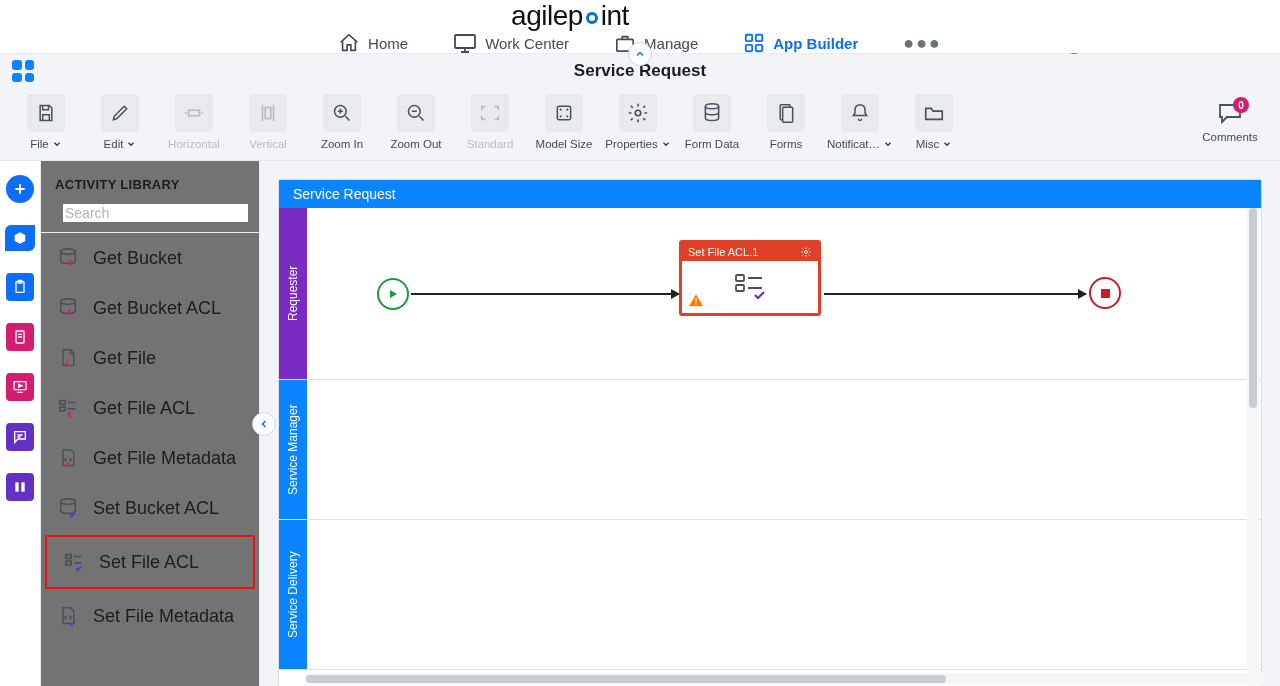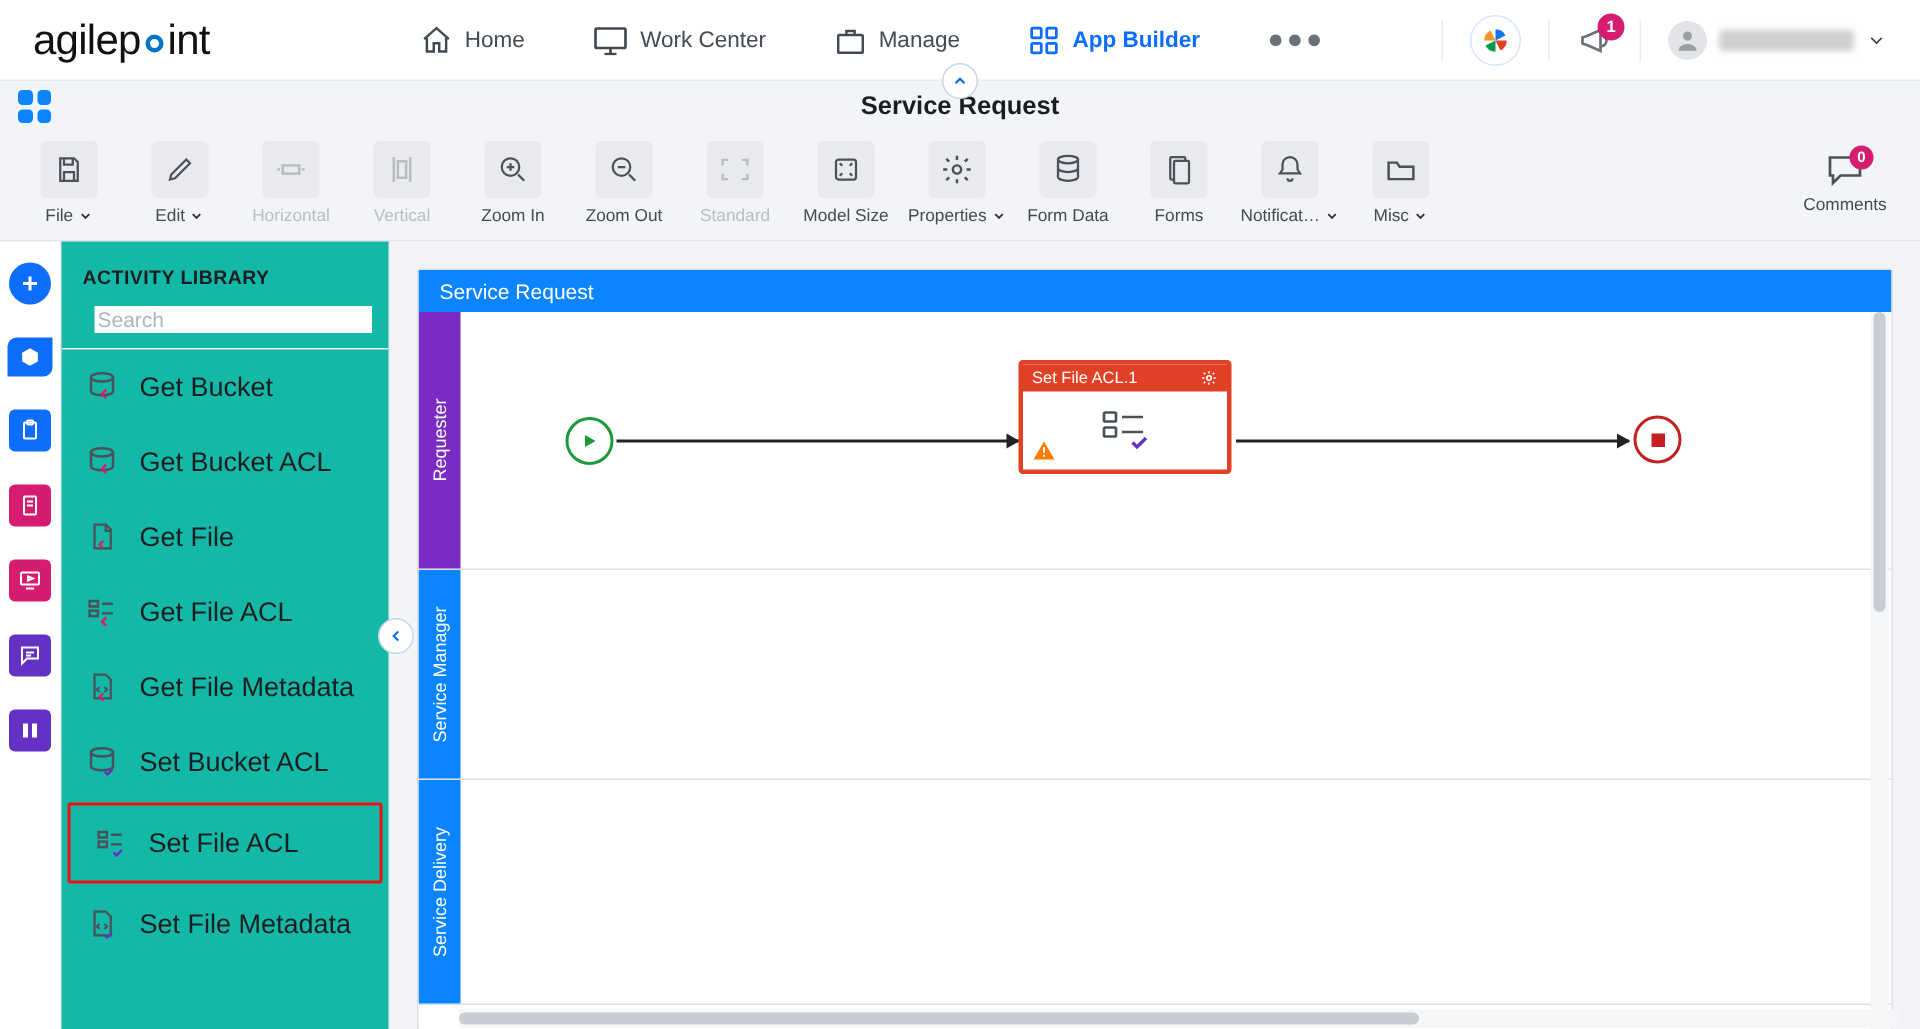--- a/index.html
+++ b/index.html
@@ -13,21 +13,21 @@
     --magenta:#d61c6e;
     --purple:#7a2bc4;
     --brand-blue:#0474c9;
     --red:#c42023;
     --orange:#f0962c;
   }
   *{box-sizing:border-box;font-family:"Segoe UI",Arial,sans-serif}
   html,body{margin:0;padding:0;height:100%;width:100%;}
   body{background:#fdfdfd;color:#111;overflow:hidden}
   
-  .topnav{height:54px;display:flex;align-items:center;padding:0 22px;border-bottom:1px solid var(--gray-200);background:#fff;}
+  .topnav{height:54px;display:flex;align-items:center;padding:0 22px;border-bottom:1px solid var(--gray-200);background:#fff;flex-direction:column;}
   .logo{display:flex;align-items:center;gap:2px;font-size:28px;font-weight:400;letter-spacing:-0.5px;color:#111;margin-right:140px;font-family:Arial,sans-serif}
   .logo .thin{font-weight:300}
   .logo .dot{display:inline-block;width:12px;height:12px;border-radius:50%;border:3px solid var(--brand-blue);margin:0 1px;position:relative;top:2px}
   .nav-items{display:flex;align-items:center;gap:45px}
   .nav-item{display:flex;align-items:center;gap:8px;color:var(--gray-700);font-size:15px;cursor:pointer}
   .nav-item.active{color:var(--primary-blue);font-weight:600}
   .nav-item svg{flex:none}
   .nav-more{display:flex;align-items:center;gap:6px;color:var(--gray-600);font-size:18px;letter-spacing:2px;cursor:pointer}
   .nav-right{margin-left:auto;display:flex;align-items:center;gap:18px}
   .nav-sep{width:1px;height:28px;background:var(--gray-200)}
@@ -48,21 +48,21 @@
   .ribbon-icon{width:38px;height:38px;background:#e8eaee;border-radius:4px;display:flex;align-items:center;justify-content:center;color:#4b5158}
   .ribbon-btn.disabled .ribbon-icon{color:#b9bdc2}
   .ribbon-btn.disabled .ribbon-label{color:#b9bdc2}
   .ribbon-label{font-size:11.5px;color:var(--gray-700);display:flex;align-items:center;gap:3px;white-space:nowrap}
   .ribbon-spacer{flex:1}
   .comments-badge{position:absolute;top:-4px;right:-6px;min-width:16px;height:16px;border-radius:8px;background:var(--magenta);color:#fff;font-size:10px;display:flex;align-items:center;justify-content:center;font-weight:600}
   
   .workspace{display:flex;height:calc(100% - 54px - 34px - 72px);position:relative}
   .vstrip{width:40px;background:#fff;display:flex;flex-direction:column;align-items:center;padding-top:14px;gap:22px;}
   .vstrip-btn{width:28px;height:28px;border-radius:50%;display:flex;align-items:center;justify-content:center;color:#fff;cursor:pointer}
-  .activity-panel{width:220px;background:#14b8a6;border-left:1px solid #e9ecef;border-right:1px solid #e9ecef;display:flex;flex-direction:column;overflow:hidden}
+  .activity-panel{width:220px;background:#737373;border-left:1px solid #e9ecef;border-right:1px solid #e9ecef;display:flex;flex-direction:column;overflow:hidden}
   .activity-title{padding:16px 14px 12px;font-size:13px;font-weight:700;color:#1b1e21;letter-spacing:0.3px}
   .search-box{display:flex;align-items:center;gap:8px;padding:0 14px 10px;border-bottom:1px solid #edf0f3;color:var(--gray-400)}
   .search-box input{border:none;outline:none;font-size:14px;flex:1;color:#222}
   .search-box input::placeholder{color:var(--gray-400)}
   .activity-list{flex:1;overflow:auto}
   .activity-item{display:flex;align-items:center;gap:12px;padding:12px 14px;font-size:18px;color:#1b1e21;cursor:pointer}
   .activity-item.highlight{border:2px solid #e11;border-radius:2px;margin:2px 4px}
   .act-icon{width:26px;height:26px;display:flex;align-items:center;justify-content:center;color:#4b5158;flex:none}
   .panel-collapse{position:absolute;left:252px;top:50%;transform:translateY(-50%);width:24px;height:24px;border-radius:50%;background:#fff;border:1px solid #c9d7ea;display:flex;align-items:center;justify-content:center;cursor:pointer;z-index:5}
   

